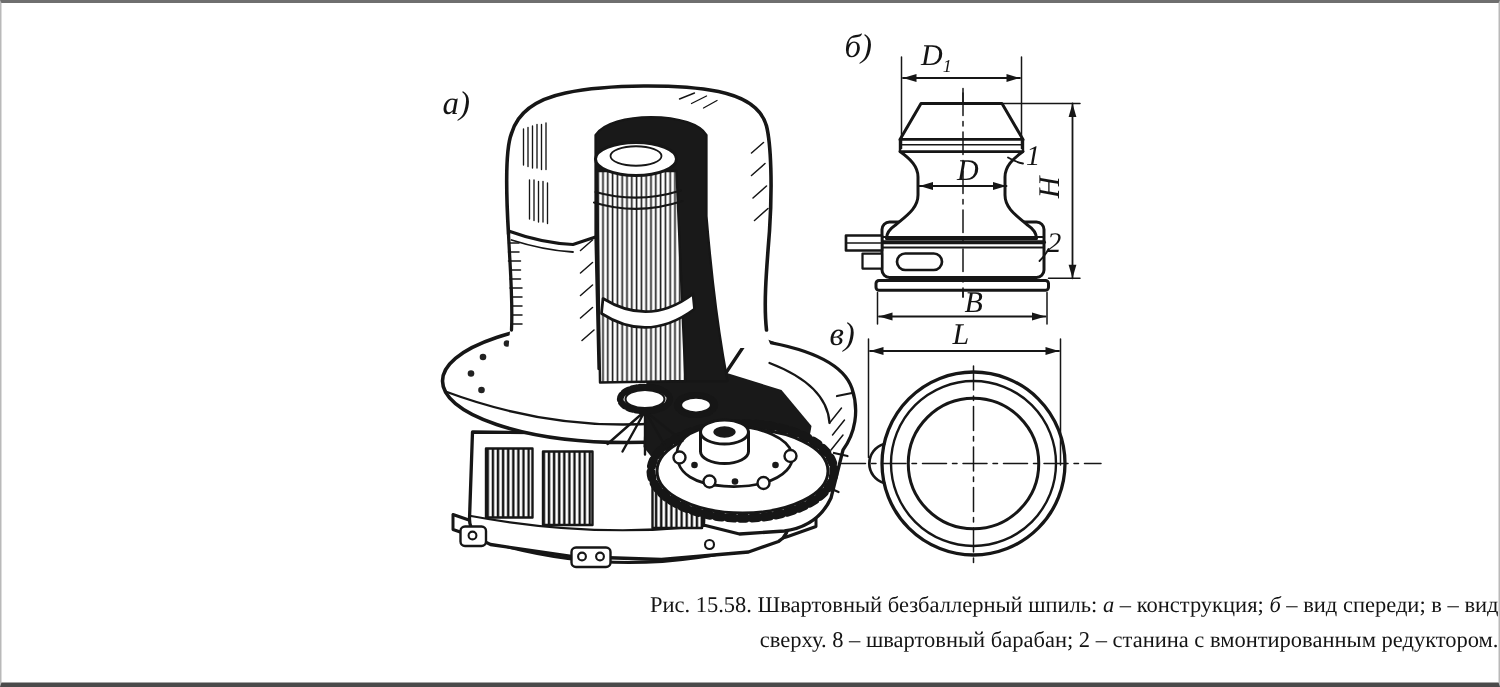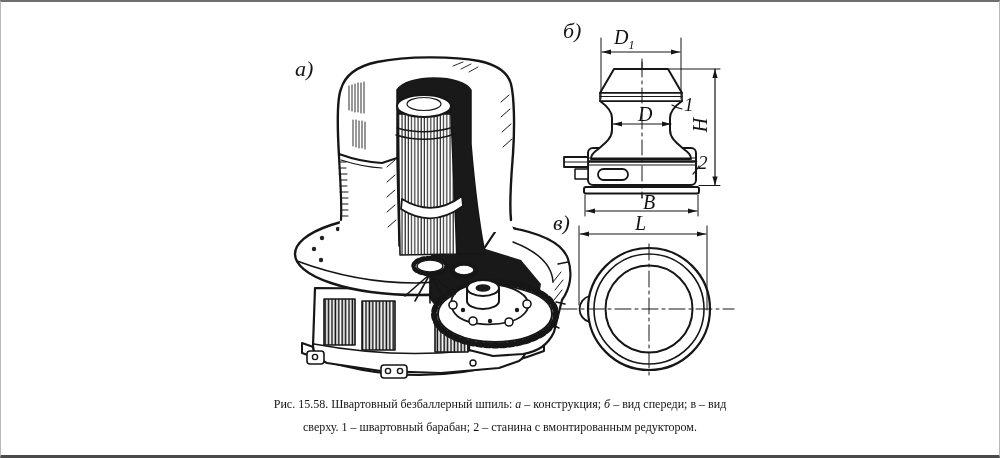--- a/index.html
+++ b/index.html
@@ -24,22 +24,22 @@
     white-space:nowrap;
     line-height:1;
   }
   .view-lbl{font-style:italic;font-size:22px;}
   .dim-lbl{font-style:italic;font-size:20px;}
   .part-lbl{font-style:italic;font-size:19px;}
   .dim-lbl sub{font-size:12px;font-style:italic;}
   .rot{transform:rotate(-90deg);transform-origin:center center;}
   .caption{
     position:absolute;left:0;right:0;top:391px;
-    text-align:center;
-    font-size:12px;
+    text-align:right;
+    font-size:15px;
     line-height:23px;
   }
   .caption i{font-style:italic;}
 </style>
 </head>
 <body>
 
 <div class="page">
 
   <svg class="art" width="1000" height="458" viewBox="0 0 1000 458">
@@ -249,16 +249,16 @@
   <span class="lbl dim-lbl" style="left:642px;top:190px">B</span>
 
   <span class="lbl dim-lbl" style="left:634px;top:211px">L</span>
 
   <span class="lbl part-lbl" style="left:683px;top:93px">1</span>
 
   <span class="lbl part-lbl" style="left:697px;top:151px">2</span>
 
   <div class="caption">
     <div><span>Рис. 15.58. Швартовный безбаллерный шпиль: </span><i>а</i><span> – конструкция; </span><i>б</i><span> – вид спереди; в – вид</span></div>
-    <div><span>сверху. 1 – швартовный барабан; 2 – станина с вмонтированным редуктором.</span></div>
+    <div><span>сверху. 8 – швартовный барабан; 2 – станина с вмонтированным редуктором.</span></div>
   </div>
 
 </div>
 
 </body></html>

